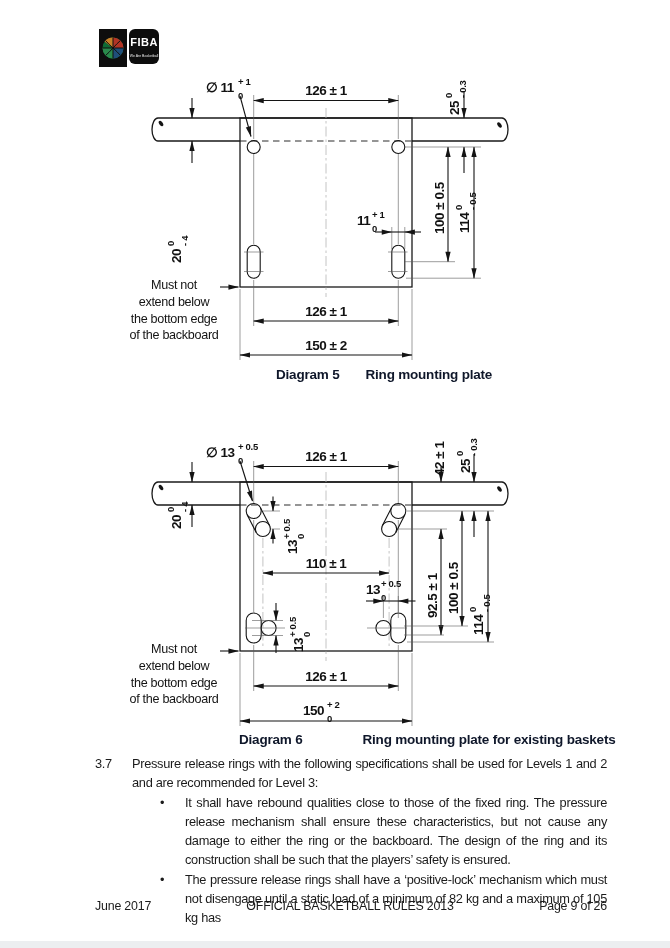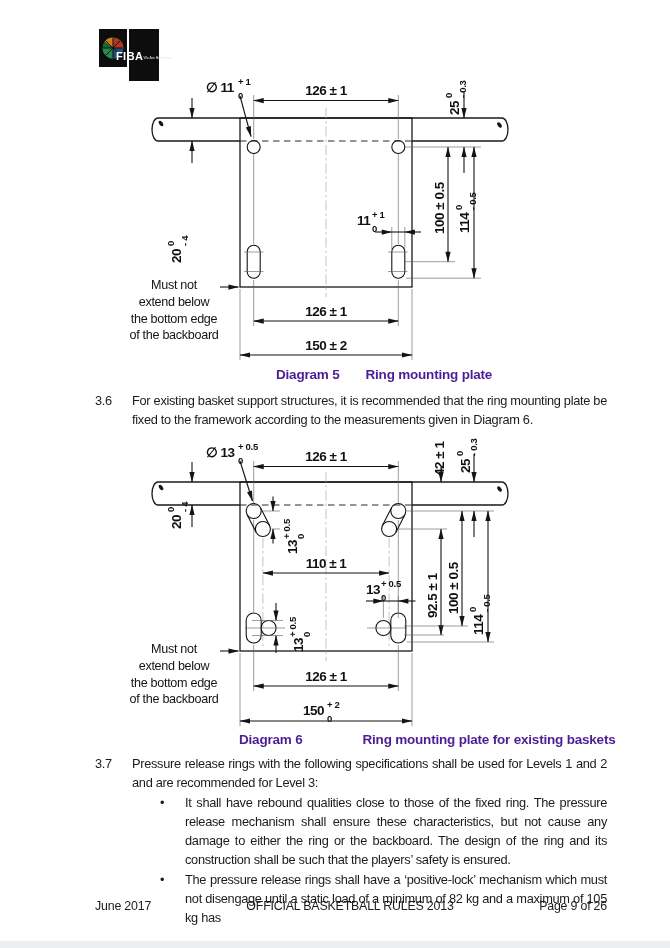--- a/index.html
+++ b/index.html
@@ -2,34 +2,34 @@
 <html><head>
 <meta charset="utf-8">
 <style>
   html,body{margin:0;padding:0;background:#fff;}
   .page{position:relative;width:670px;height:948px;background:#ffffff;overflow:hidden;
         font-family:"Liberation Sans",sans-serif;color:#1b1b1b;}
 
   
   .logo{position:absolute;left:99px;top:29px;width:60px;height:38px;display:flex;gap:2px;}
   .logo-globe{width:28px;height:38px;background:#0d0d0d;display:flex;align-items:center;justify-content:center;}
-  .logo-right{width:30px;height:52px;background:#0d0d0d;display:flex;flex-direction:row;align-items:center;justify-content:center;}
+  .logo-right{width:30px;height:35px;background:#0d0d0d;display:flex;flex-direction:column;align-items:center;justify-content:center;border-radius:6px;}
   .logo-brand{color:#fff;font-weight:bold;font-size:11px;letter-spacing:0.5px;line-height:11px;margin-top:2px;}
   .logo-tag{color:#e8e8e8;font-size:3.5px;line-height:5px;margin-top:6px;white-space:nowrap;}
 
   
   .section{position:absolute;left:95px;width:512px;font-size:12.8px;line-height:19.3px;letter-spacing:-0.3px;}
   .secnum{position:absolute;left:0;top:0;}
   .sectext{margin-left:37px;width:475px;text-align:justify;}
   .bullets{margin-left:65px;}
   .bullet-row{display:flex;}
   .dot{width:25px;flex:none;}
   .btext{width:422px;text-align:justify;}
 
-  .caption{position:absolute;display:flex;font-weight:bold;font-size:13.5px;letter-spacing:-0.2px;color:#4c1d95;}
+  .caption{position:absolute;display:flex;font-weight:bold;font-size:13.5px;letter-spacing:-0.2px;color:#0f172a;}
   .caption5{left:276px;top:367px;gap:26px;}
   .caption6{left:224px;top:732px;gap:60px;margin-left:15px;}
 
   .note{position:absolute;width:118px;text-align:center;font-size:12.6px;line-height:16.8px;letter-spacing:-0.3px;color:#141414;margin-top:40px;}
   .note5{left:115px;top:237px;}
   .note6{left:115px;top:601px;}
 
   .footer{position:absolute;top:899px;left:0;width:670px;font-size:12.4px;letter-spacing:-0.2px;color:#1b1b1b;}
   .f-left{position:absolute;left:95px;}
   .f-center{position:absolute;left:160px;width:380px;text-align:center;}
@@ -284,24 +284,20 @@
 
   <div class="caption caption5">
     <span>Diagram 5</span>
     <span>Ring mounting plate</span>
   </div>
   <div class="caption caption6">
     <span>Diagram 6</span>
     <span>Ring mounting plate for existing baskets</span>
   </div>
 
-  <div class="section" style="top:391px;">
-    <span class="secnum">3.6</span>
-    <div class="sectext">For existing basket support structures, it is recommended that the ring mounting plate be fixed to the framework according to the measurements given in Diagram 6.</div>
-  </div>
 
   <div class="section" style="top:754px;">
     <span class="secnum">3.7</span>
     <div class="sectext">Pressure release rings with the following specifications shall be used for Levels 1 and 2 and are recommended for Level 3:</div>
     <div class="bullets">
       <div class="bullet-row">
         <span class="dot">•</span>
         <div class="btext">It shall have rebound qualities close to those of the fixed ring. The pressure release mechanism shall ensure these characteristics, but not cause any damage to either the ring or the backboard. The design of the ring and its construction shall be such that the players’ safety is ensured.</div>
       </div>
       <div class="bullet-row">

